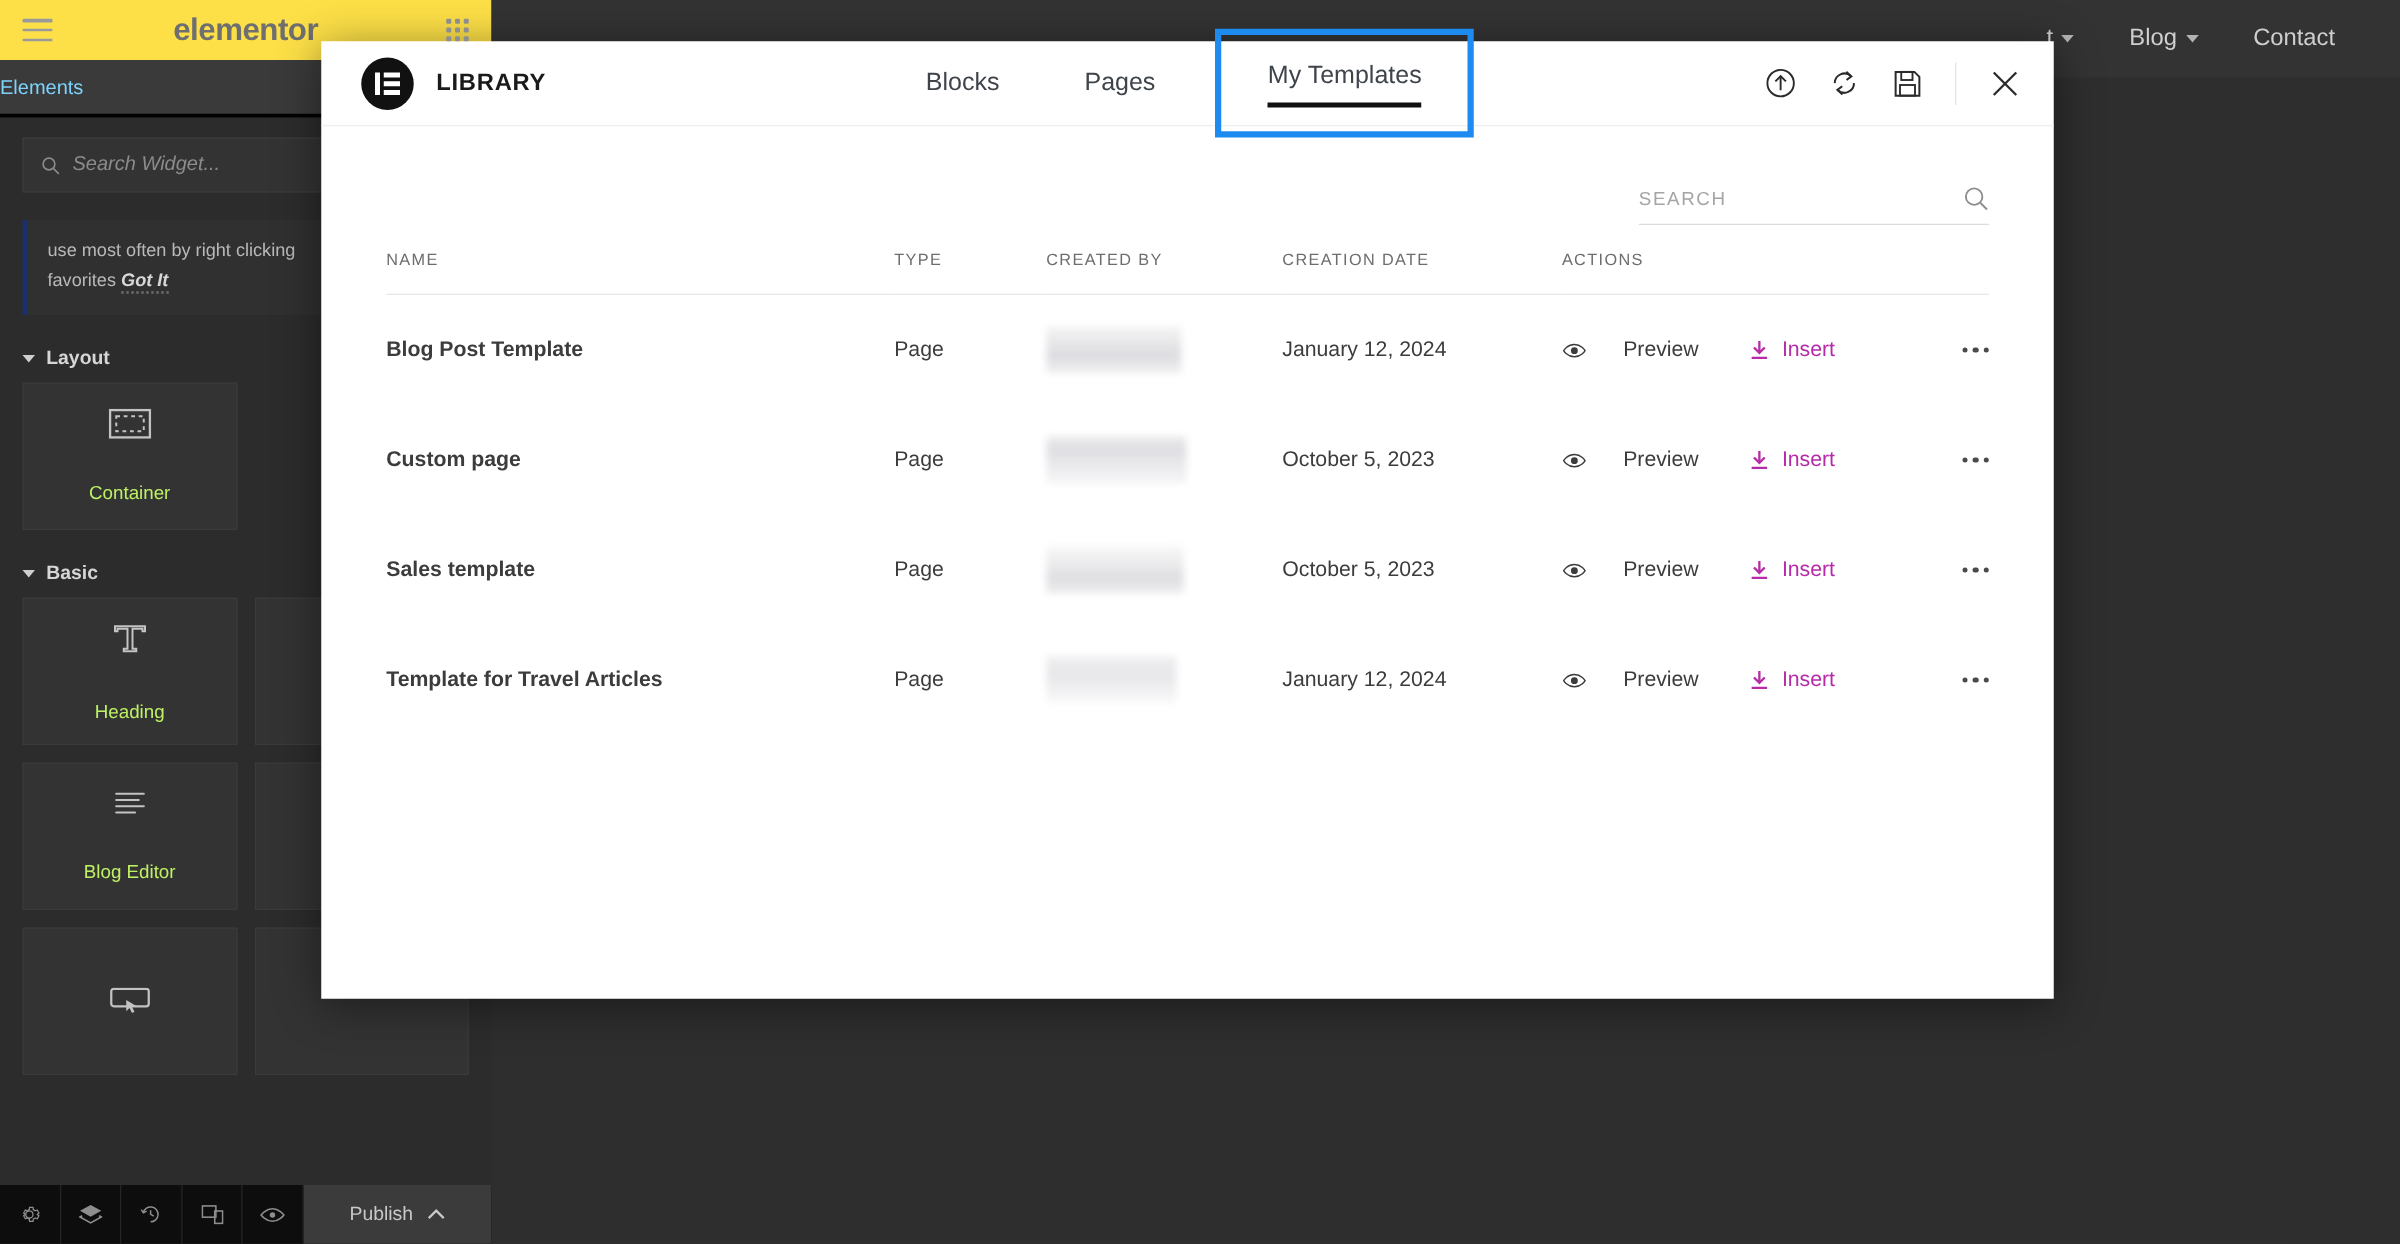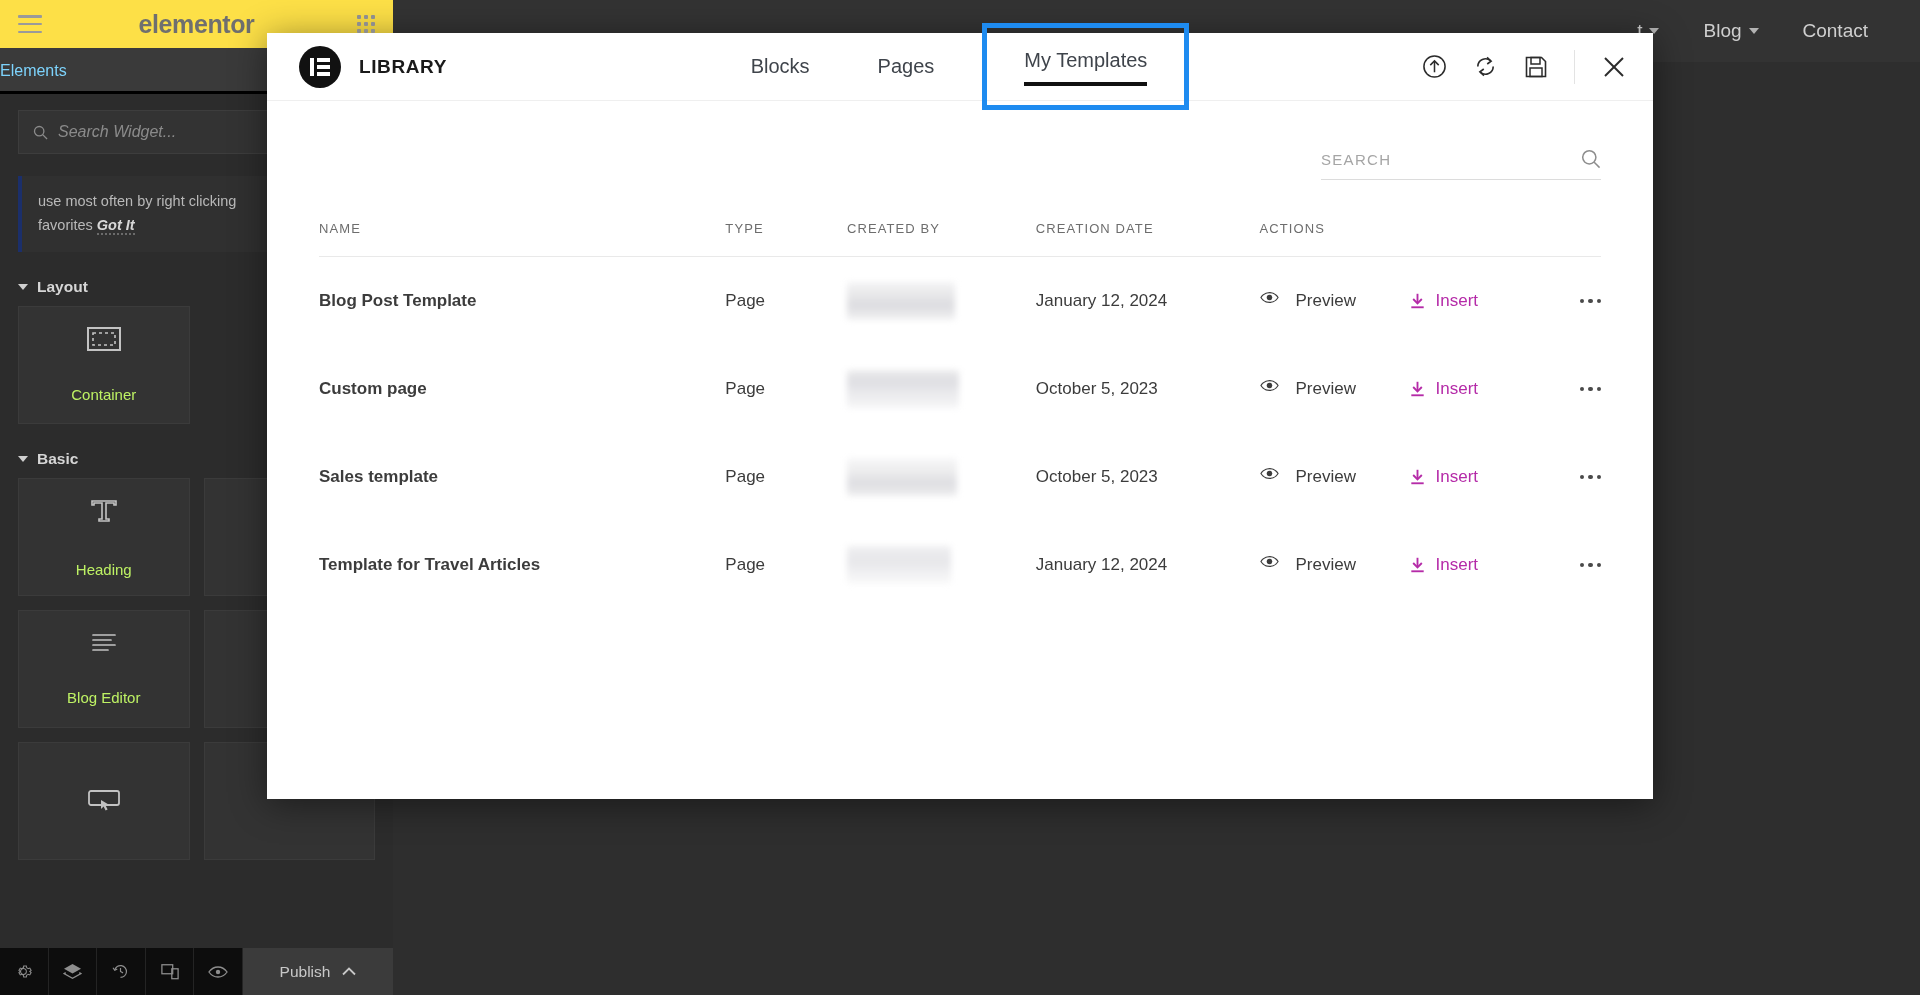--- a/index.html
+++ b/index.html
@@ -102,21 +102,21 @@
   .site-nav .nl { font-size: 19px; color: #cfcfcf; display: flex; align-items: center; gap: 7px; cursor: pointer;}
   .chev { width: 0; height: 0; border-left: 5px solid transparent; border-right: 5px solid transparent; border-top: 6px solid #b3b3b3; }
   .drop-zone {
     position: absolute; left: 300px; right: 468px; top: 444px; height: 210px;
     border: 1px dashed #4a4a4a;
   }
 
   
   .overlay { position: absolute; inset: 0; background: transparent; }
   .modal {
-    position: absolute; left: 267px; top: 33px; width: 1386px; height: 766px;
+    position: absolute; left: 257px; top: 33px; width: 1386px; height: 766px;
     background: #ffffff; box-shadow: 0 5px 34px rgba(0,0,0,.45);
     display: flex; flex-direction: column;
   }
   .modal-header {
     height: 68px; flex: 0 0 68px; display: flex; align-items: center;
     padding: 0 26px 0 32px; border-bottom: 1px solid #efefef; position: relative;
   }
   .logo-mark {
     width: 42px; height: 42px; border-radius: 50%; background: #111;
     display: flex; align-items: center; justify-content: center; flex: 0 0 auto;
@@ -158,21 +158,21 @@
     width: 280px; display: flex; align-items: center; gap: 10px;
     border-bottom: 1px solid #dcdcdc; padding-bottom: 10px;
   }
   .lib-search input {
     flex: 1; border: 0; outline: 0; background: transparent;
     font-size: 15px; letter-spacing: 1.3px; color: #9b9b9b;
     font-family: "Liberation Sans", sans-serif;
   }
   .lib-search input::placeholder { color: #a5a5a5; letter-spacing: 1.3px; }
 
-  table.tpl { width: 100%; border-collapse: collapse; margin-top: 41px; }
+  table.tpl { width: 100%; border-collapse: collapse; margin-top: 20px; }
   table.tpl thead th {
     text-align: left; font-size: 13px; letter-spacing: 1.1px;
     color: #6d6d6d; font-weight: 400; padding-bottom: 20px;
     border-bottom: 1px solid #e9e9e9; white-space: nowrap;
   }
   table.tpl tbody td { padding: 25px 0; font-size: 17px; color: #3c3c3c; vertical-align: middle; }
   .c-name { width: 420px; font-weight: 700; color: #2f2f2f; }
   .c-type { width: 125px; }
   .c-by   { width: 192px; }
   .c-date { width: 228px; }
@@ -182,21 +182,21 @@
     background: linear-gradient(180deg,#f4f4f5 0%, #e6e6e8 38%, #dcdce0 62%, #f2f2f3 100%);
     filter: blur(3px);
   }
   .redact.v2 { background: linear-gradient(180deg,#ececed 0%, #dedee2 30%, #e9e9ec 58%, #f6f6f7 100%); width: 112px; }
   .redact.v3 { background: linear-gradient(180deg,#f7f7f8 0%, #ededee 34%, #dedee2 66%, #eeeeef 100%); width: 110px; }
   .redact.v4 { background: linear-gradient(180deg,#efeff1 0%, #e7e7ea 40%, #f0f0f2 70%, #fafafa 100%); width: 104px; }
   .redact.v1 { width: 108px; }
 
   .acts { display: flex; align-items: center; gap: 0; }
   .act-preview {
-    display: flex; gap: 17px; color: #3c3c3c;
+    display: flex; align-items: center; gap: 30px; color: #3c3c3c;
     font-size: 17px; cursor: pointer; width: 150px;
   }
   .act-insert {
     display: flex; align-items: center; gap: 11px; font-size: 17px;
     cursor: pointer; width: 118px;
   }
   .act-more { margin-left: 52px; display: flex; gap: 4px; cursor: pointer; }
   .act-more i { width: 4.5px; height: 4.5px; background: #4a4a4a; border-radius: 50%; display: block; }
 </style>
 </head>

